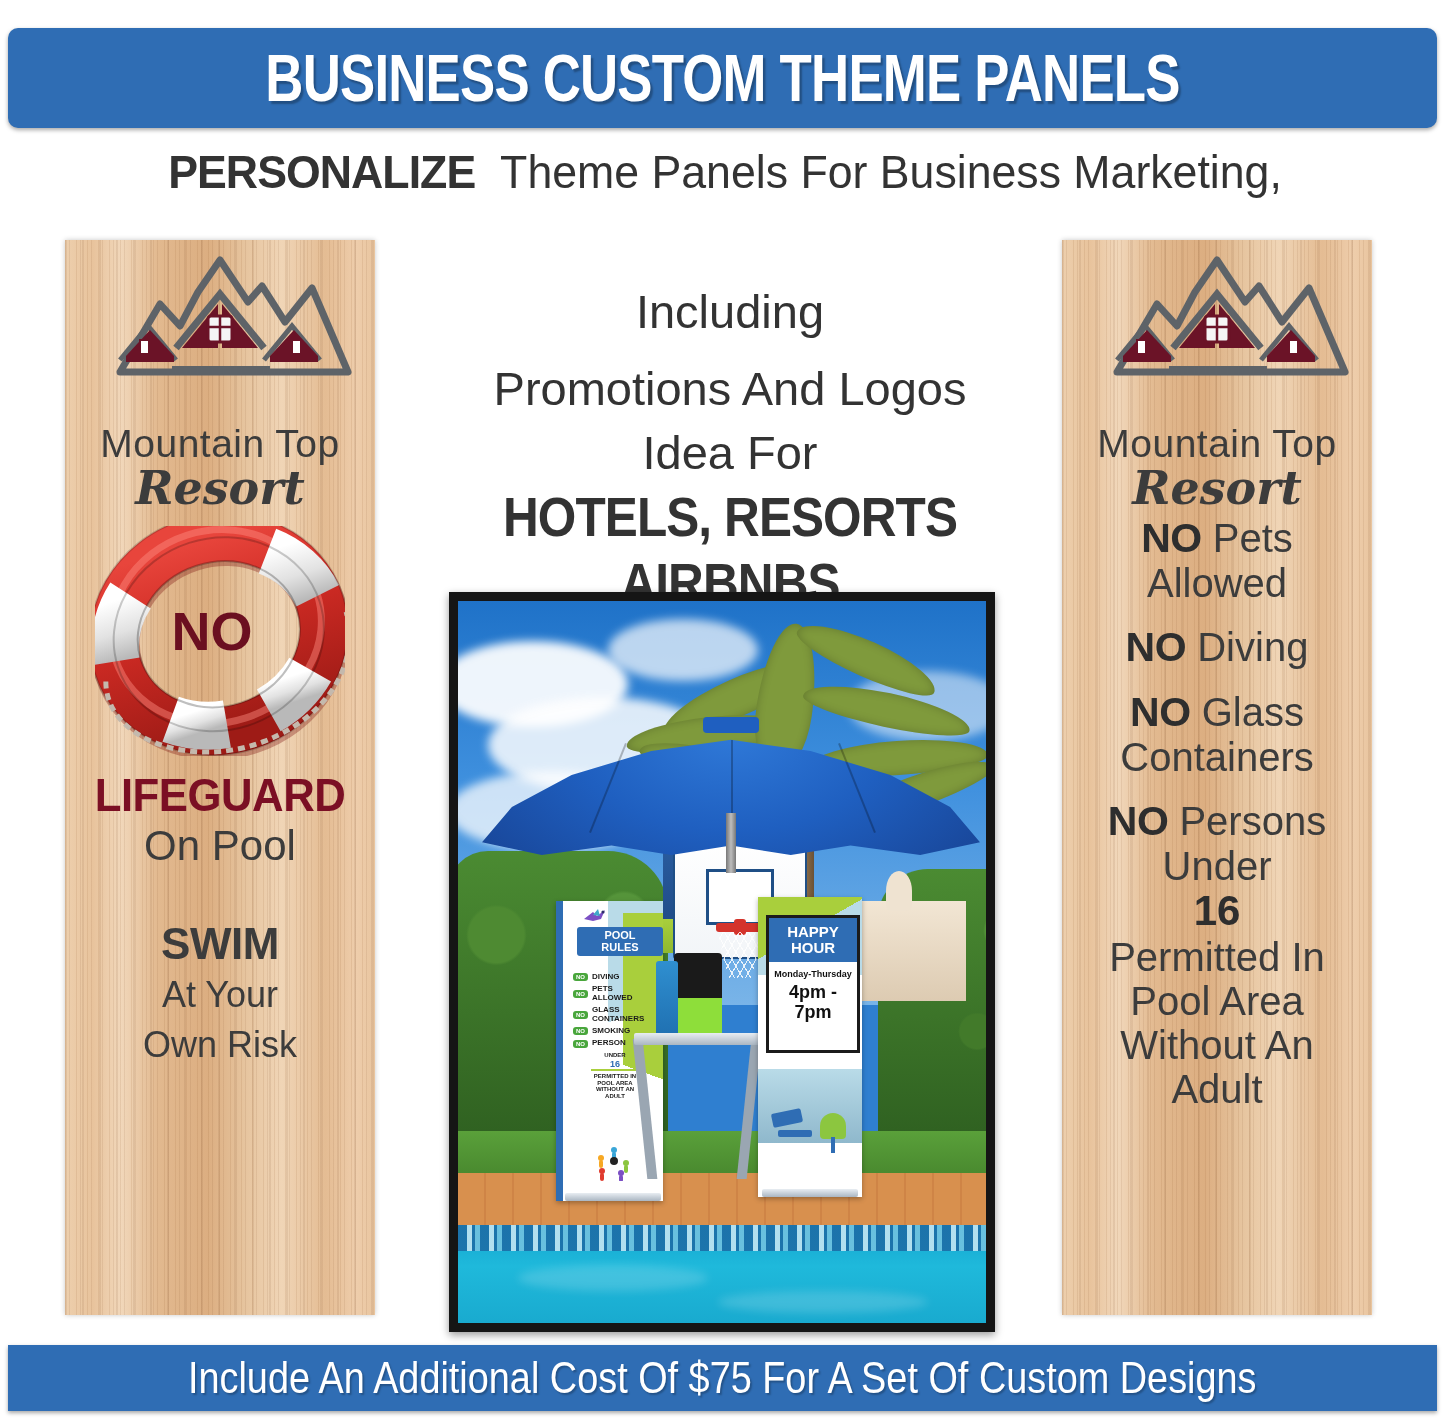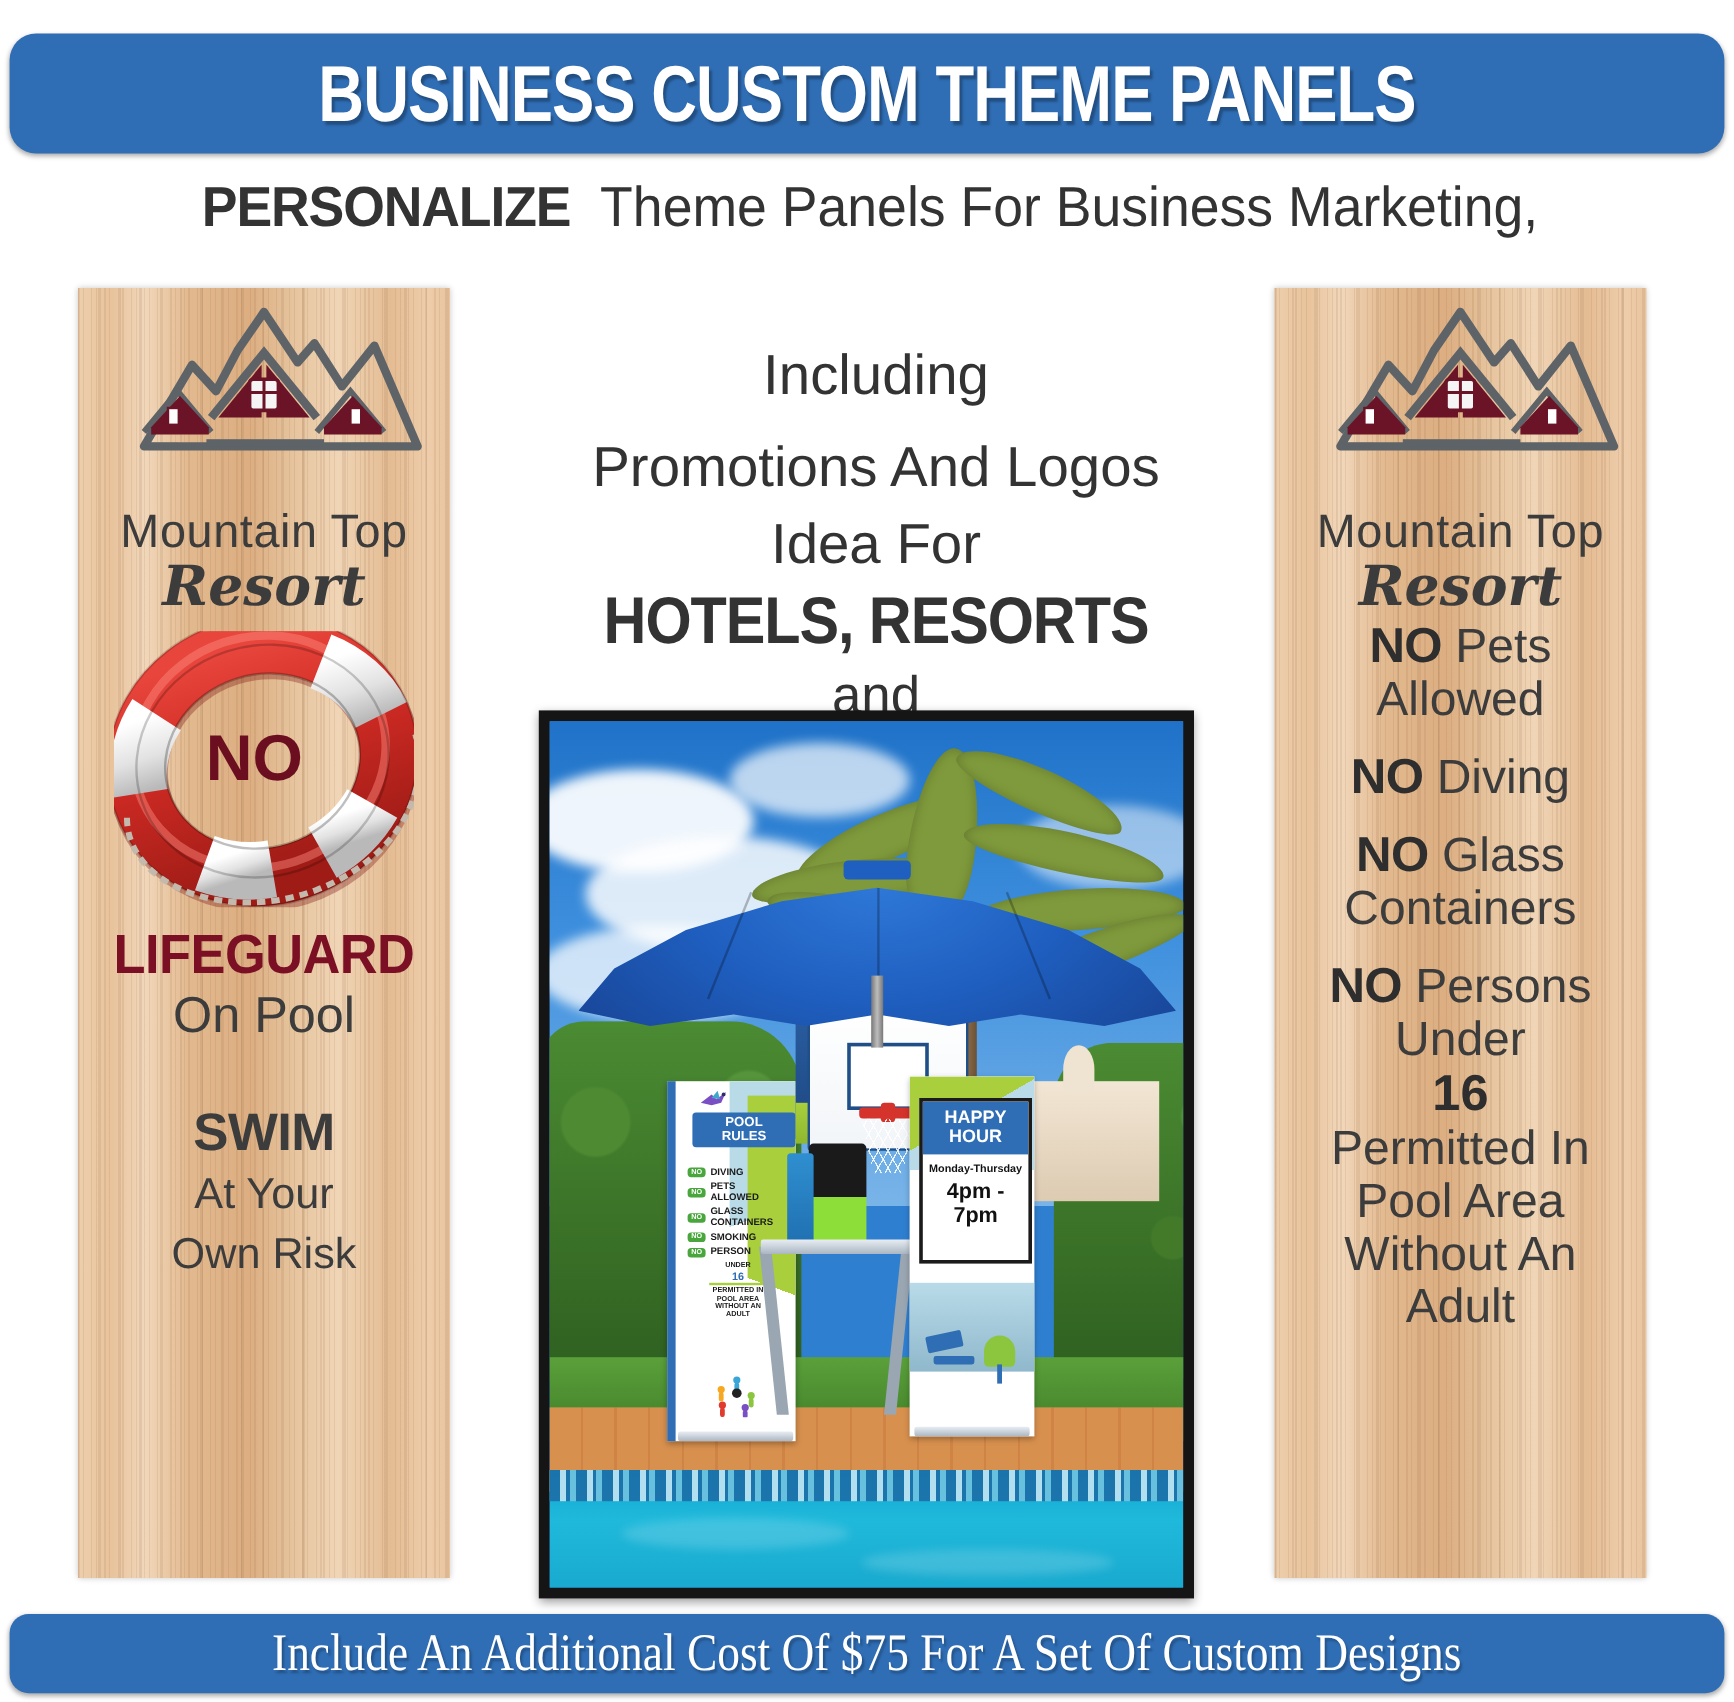--- a/index.html
+++ b/index.html
@@ -10,22 +10,22 @@
   }
   .stage{position:absolute;inset:0;background:#fff;}
 
   
   .bar{
     position:absolute;left:8px;right:8px;
     background:#2f6db4;
     display:flex;align-items:center;justify-content:center;
     box-shadow:0 2px 4px rgba(0,0,0,.35);
   }
-  .bar-top{top:28px;height:100px;border-radius:22px;}
-  .bar-bottom{top:1345px;height:66px;border-radius:16px;font-family:Liberation Serif, serif;}
+  .bar-top{top:28px;height:100px;border-radius:10px;}
+  .bar-bottom{top:1345px;height:66px;border-radius:0;}
   .bar-top .bar-text{
     color:#fff;font-weight:bold;font-size:66px;line-height:1;
     letter-spacing:-1px;
     transform:scaleX(.80);transform-origin:center;
     white-space:nowrap;
     text-shadow:3px 3px 2px rgba(0,0,0,.28);
   }
   .bar-bottom .bar-text{
     color:#fff;font-size:44px;line-height:1;
     transform:scaleX(.86);transform-origin:center;
@@ -224,21 +224,20 @@
       <span class="strongword">PERSONALIZE</span>
       &nbsp;<span>Theme Panels For Business Marketing,</span>
     </div>
   </div>
 
   <div class="intro-block">
     <div class="reg">Including</div>
     <div class="reg" style="margin-top:14px">Promotions And Logos</div>
     <div class="reg">Idea For</div>
     <span class="big">HOTELS, RESORTS</span>
-    <span class="and">and</span>
     <span class="big">AIRBNBS</span>
   </div>
 
   <div class="panel panel-left">
 
     <div class="logo">
       <svg width="280" height="176" viewBox="0 0 280 176">
         <path d="M40 120 L80 52 L100 74 L118 40 L140 8 L168 50 L182 34 L205 70 L232 36 L268 120 Z" fill="none" stroke="#5e6368" stroke-width="7" stroke-linejoin="round"></path>
         <path d="M96 96 L140 42 L184 96" fill="none" stroke="#5e6368" stroke-width="7"></path>
         <path d="M40 108 L68 74 L96 108" fill="none" stroke="#5e6368" stroke-width="5"></path>

